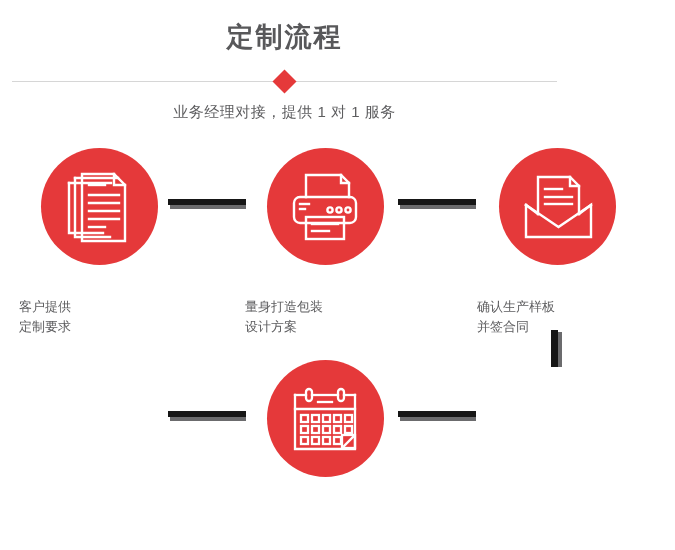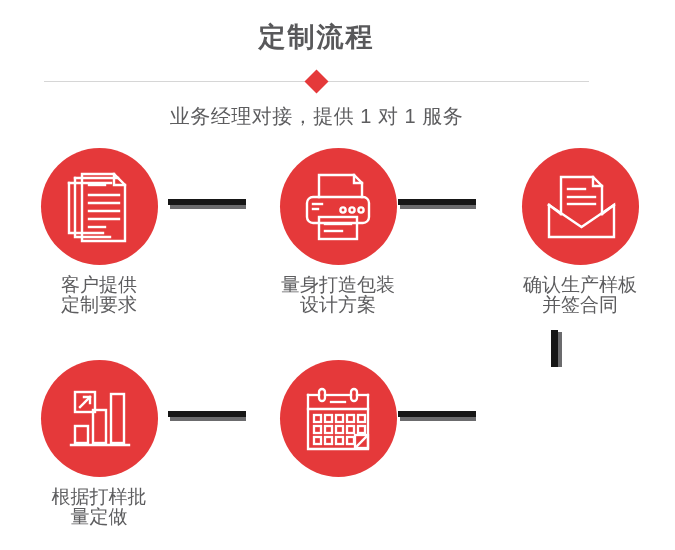--- a/index.html
+++ b/index.html
@@ -14,21 +14,20 @@
     font-family: "Liberation Sans", "DejaVu Sans", sans-serif;
     overflow: hidden;
   }
 
   
   .header {
     position: absolute;
     top: 0;
     left: 0;
     width: 569px;
-    margin-left: 32px;
   }
   .page-title {
     text-align: center;
     font-size: 27px;
     font-weight: bold;
     color: #58585a;
     letter-spacing: 2px;
     margin-top: 20px;
     line-height: 34px;
   }
@@ -51,21 +50,21 @@
     left: 50%;
     top: 3px;
     width: 17px;
     height: 17px;
     margin-left: -8.5px;
     background: #e5393a;
     transform: rotate(45deg);
   }
   .subtitle {
     text-align: center;
-    font-size: 20px;
+    font-size: 15px;
     color: #5d5d5f;
     margin-top: 9px;
     letter-spacing: 0.5px;
   }
 
   
   .flow {
     position: absolute;
     top: 148px;
     left: 0;
@@ -75,22 +74,22 @@
     position: relative;
     height: 212px;
   }
   .step {
     position: absolute;
     width: 160px;
     text-align: center;
     top: 0;
   }
   .step-c1 { left: 19px; }
-  .step-c2 { left: 258px; }
-  .step-c3 { left: 500px; }
+  .step-c2 { left: 245px; }
+  .step-c3 { left: 477px; }
 
   .circle {
     width: 117px;
     height: 117px;
     border-radius: 50%;
     background: #e5393a;
     margin: 0 auto;
     position: relative;
   }
   .icon-holder {
@@ -98,25 +97,25 @@
     left: 50%;
     top: 50%;
     transform: translate(-50%, -50%);
     width: 72px;
     height: 72px;
     display: block;
   }
   .icon-holder svg { display: block; width: 72px; height: 72px; }
 
   .step-label {
-    margin-top: 10px;
-    font-size: 19px;
+    margin-top: 32px;
+    font-size: 13px;
     line-height: 20px;
     color: #5d5d5f;
-    text-align: center;
+    text-align: left;
     white-space: pre-line;
   }
 
   
   .conn-h {
     position: absolute;
     width: 78px;
     height: 9px;
     top: 51px;
   }
@@ -248,37 +247,20 @@
     </div>
 
     <div class="conn-v">
       <div class="bar"></div>
       <div class="shadow"></div>
     </div>
   </div>
 
   <div class="flow-row">
 
-    <div class="step step-c1">
-      <div class="circle">
-        <span class="icon-holder">
-          <svg viewBox="0 0 72 72" fill="none" stroke="#ffffff" stroke-width="2.4" stroke-linecap="square" stroke-linejoin="miter">
-            <rect x="12" y="9" width="20" height="20"></rect>
-            <path d="M17 24 L27 14"></path>
-            <path d="M21 14 H27 V20"></path>
-            <rect x="12" y="43" width="13" height="17"></rect>
-            <rect x="30" y="27" width="13" height="33"></rect>
-            <rect x="48" y="11" width="13" height="49"></rect>
-            <path d="M8 62 H66"></path>
-          </svg>
-        </span>
-      </div>
-      <div class="step-label">根据打样批
-量定做</div>
-    </div>
 
     <div class="conn-h conn-h-1">
       <div class="bar"></div>
       <div class="shadow"></div>
     </div>
 
     <div class="step step-c2">
       <div class="circle">
         <span class="icon-holder">
           <svg viewBox="0 0 72 72" fill="none" stroke="#ffffff" stroke-width="2.3" stroke-linecap="square" stroke-linejoin="miter">

